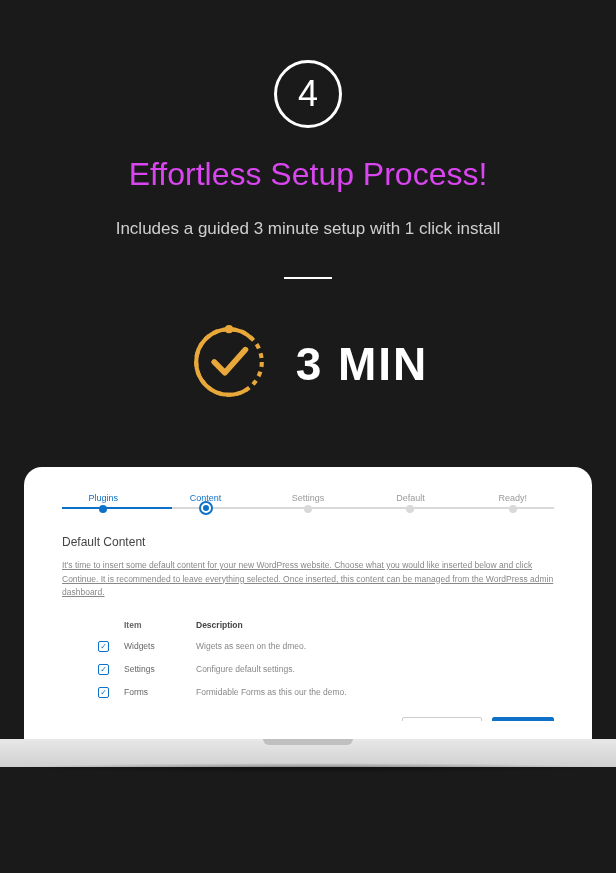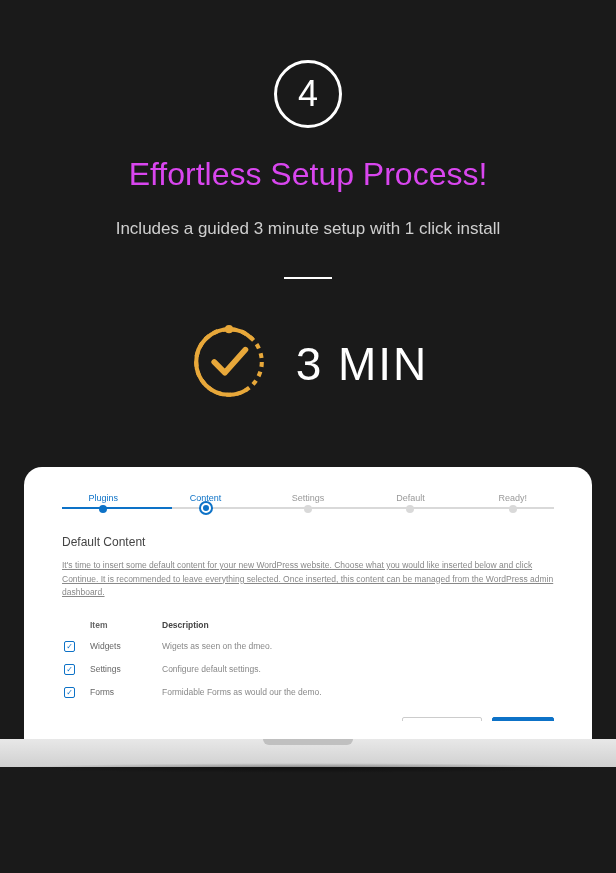--- a/index.html
+++ b/index.html
@@ -50,21 +50,21 @@
       justify-content: center;
       gap: 26px;
     }
     .clock-icon svg {
       width: 82px;
       height: 82px;
     }
     .time-label {
       color: #fff;
       font-size: 46px;
-      font-weight: 400;
+      font-weight: 700;
       letter-spacing: 2px;
     }
     .laptop {
       width: 568px;
       margin: 60px auto 0;
       position: relative;
     }
     .laptop-screen {
       background: #fff;
       border-radius: 18px 18px 0 0;
@@ -140,20 +140,21 @@
     }
     .content-desc {
       font-size: 8.5px;
       color: #888;
       line-height: 1.6;
       margin-bottom: 14px;
       text-decoration: underline;
     }
     .content-table {
       width: 100%;
+      margin-left: 34px;
     }
     .content-table th {
       text-align: left;
       font-size: 8.5px;
       color: #444;
       font-weight: 600;
       padding: 4px 0;
     }
     .content-table td {
       font-size: 8.5px;
@@ -292,21 +293,21 @@
               <td>Wigets as seen on the dmeo.</td>
             </tr>
             <tr>
               <td class="col-check"><span class="checkbox">✓</span></td>
               <td class="col-item">Settings</td>
               <td>Configure default settings.</td>
             </tr>
             <tr>
               <td class="col-check"><span class="checkbox">✓</span></td>
               <td class="col-item">Forms</td>
-              <td>Formidable Forms as would our the demo.</td>
+              <td>Formidable Forms as this our the demo.</td>
             </tr>
           </tbody>
         </table>
 
         <div class="button-row">
           <button class="btn">Skip this step</button>
           <button class="btn btn-primary">Continue</button>
         </div>
       </div>
 

